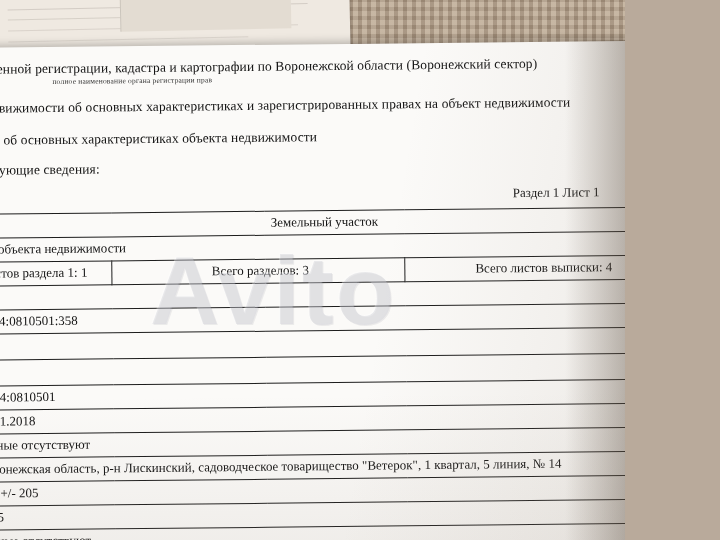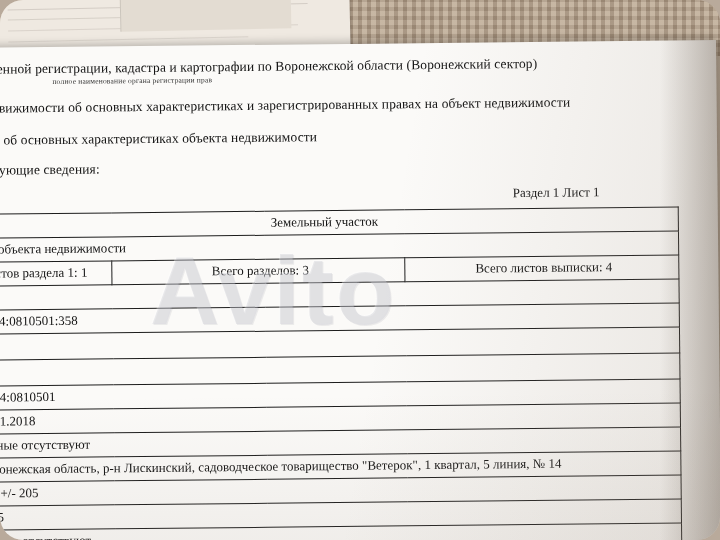--- a/index.html
+++ b/index.html
@@ -8,24 +8,23 @@
   }
   body {
     width: 720px;
     height: 540px;
     overflow: hidden;
     font-family: "Liberation Serif", serif;
     background: #b9aa9b;
   }
   #stage {
     position: relative;
-    width: 720px;
+    width: 625px;
     height: 540px;
     overflow: hidden;
-    border-radius: 23px;
   }
 
   
   .bg-desk {
     position: absolute;
     inset: 0;
     background:
       linear-gradient(180deg, #cdbfae 0%, #c2b3a2 40%, #b2a292 100%);
   }
   .bg-weave {

